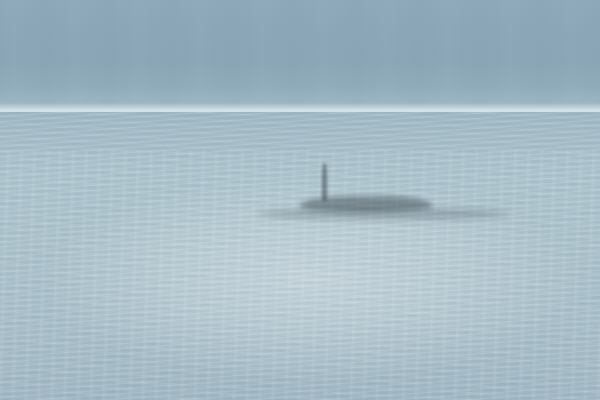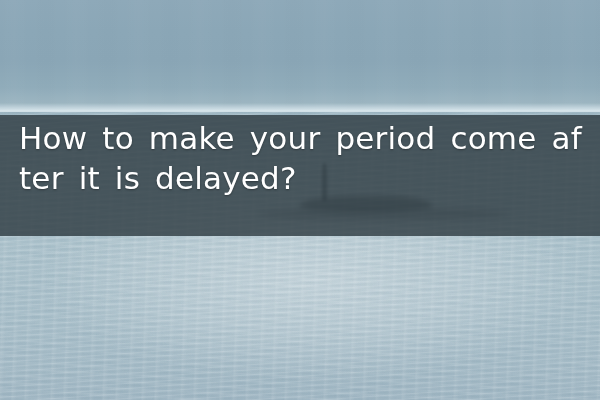--- a/index.html
+++ b/index.html
@@ -241,18 +241,14 @@
     <div class="sea-sheen"></div>
     <div class="sea-ripples"></div>
     <div class="sea-speckle"></div>
 
     <div class="silhouette-shore"></div>
     <div class="silhouette-hull"></div>
     <div class="silhouette-mast"></div>
 
   </div>
 
-  <div class="caption-band">
-    <div class="caption-text">How to make your period come af
-ter it is delayed?</div>
-  </div>
 
 </div>
 
 </body></html>

